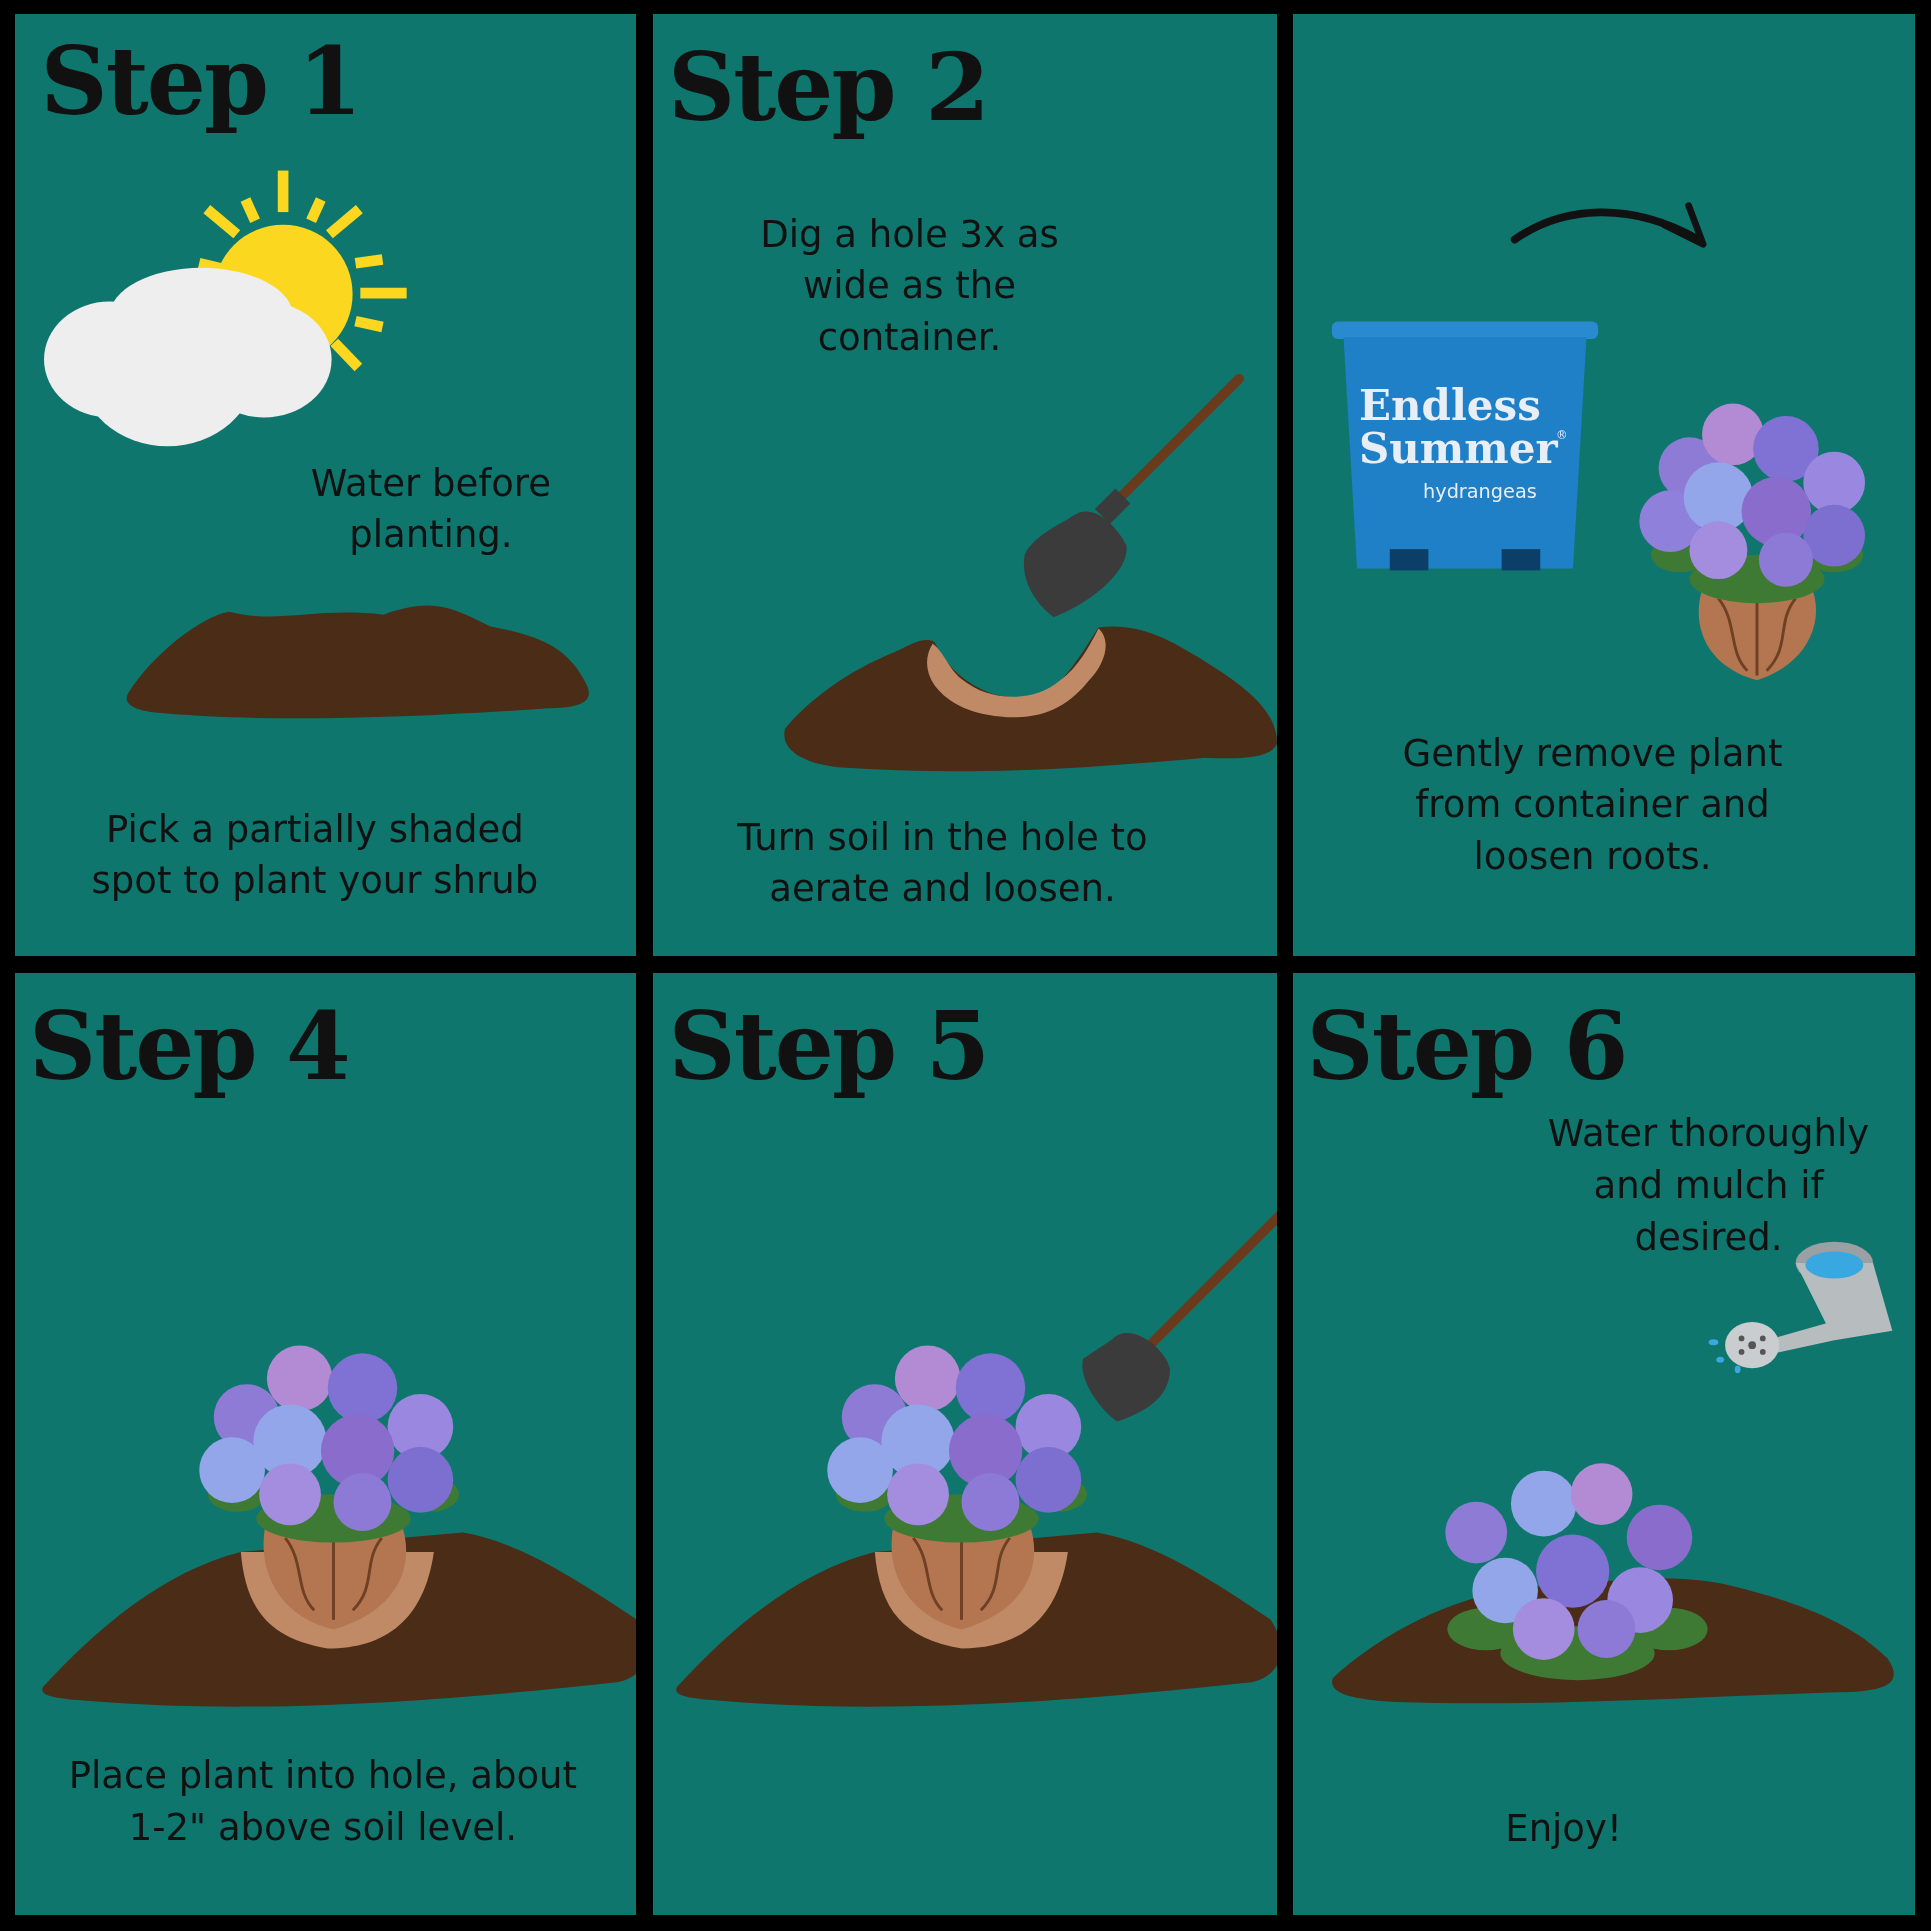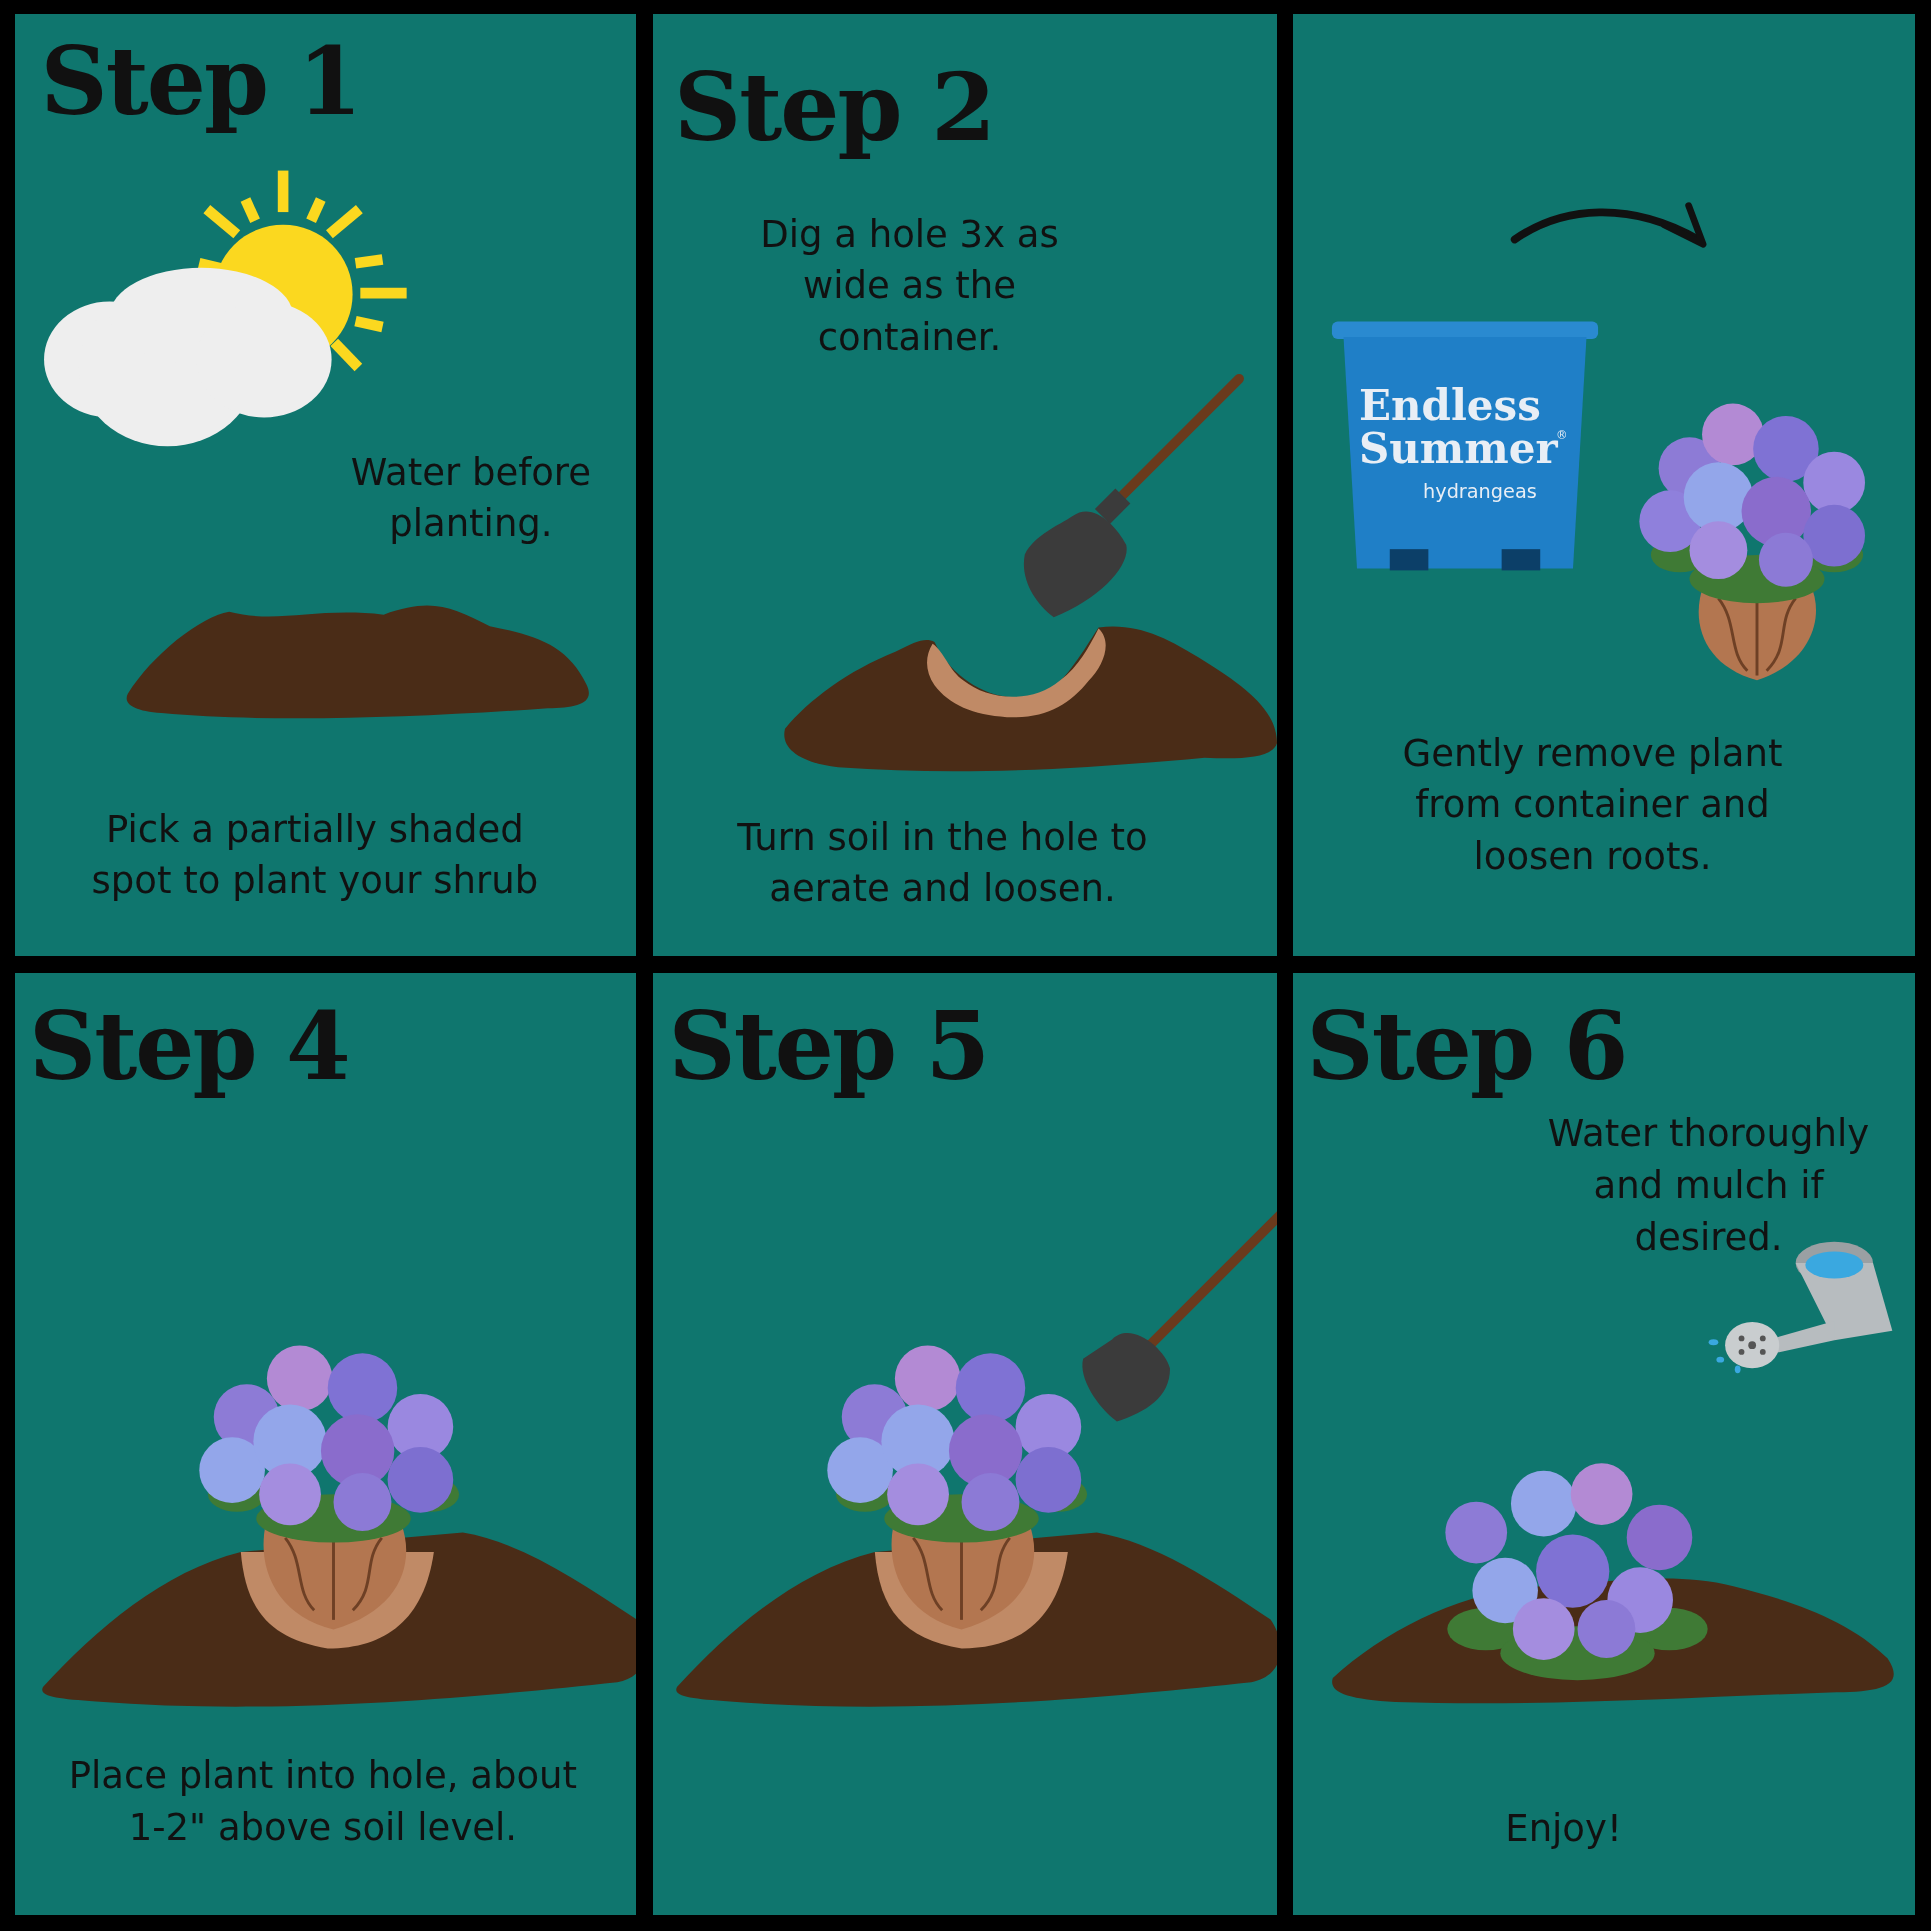--- a/index.html
+++ b/index.html
@@ -32,29 +32,29 @@
     <circle cx="147" cy="140" r="72" fill="#fbd81f"></circle>
   </svg>
   <svg width="309" height="193" style="left:27px;top:249px;" viewBox="0 0 320 200">
     <g fill="#eeeeee">
       <ellipse cx="70" cy="100" rx="68" ry="60"></ellipse>
       <ellipse cx="130" cy="108" rx="92" ry="82"></ellipse>
       <ellipse cx="165" cy="55" rx="95" ry="50"></ellipse>
       <ellipse cx="230" cy="100" rx="70" ry="60"></ellipse>
     </g>
   </svg>
-  <div class="caption" style="left:290px;top:433px;width:251px;margin-left:40px;">Water before planting.</div>
+  <div class="caption" style="left:290px;top:444px;width:251px;">Water before planting.</div>
   <svg width="473" height="126" style="left:108px;top:583px;" viewBox="0 0 490 130">
     <path d="M5 100 C30 60 80 20 110 15 C160 28 200 10 270 18 C320 0 340 10 380 30 C430 40 460 50 480 90 C490 110 470 115 440 115 C300 125 150 130 40 120 C10 118 0 110 5 100 Z" fill="#4a2c17"></path>
   </svg>
   <div class="caption" style="left:68px;top:790px;width:463px;">Pick a partially shaded spot to plant your shrub</div>
 </div>
 
 <div class="panel" style="left:653px;top:13.5px;width:624px;height:942px;">
-  <div class="step-title" style="left:21px;top:27px;margin-top:20px;">Step 2</div>
+  <div class="step-title" style="left:15px;top:27px;">Step 2</div>
   <div class="caption" style="left:97px;top:195px;width:319px;">Dig a hole 3x as wide as the container.</div>
   <svg width="232" height="251" style="left:362px;top:357px;" viewBox="0 0 240 260">
     <line x1="100" y1="140" x2="232" y2="8" stroke="#6a3a1c" stroke-width="10" stroke-linecap="round"></line>
     <rect x="90" y="125" width="22" height="30" fill="#3b3b3b" transform="rotate(45 101 140)"></rect>
     <path d="M60 150 C80 135 105 160 115 180 C120 200 90 235 40 255 C20 240 5 215 10 190 C20 170 45 160 60 150 Z" fill="#3b3b3b"></path>
   </svg>
   <svg width="502" height="164" style="left:127px;top:599px;" viewBox="0 0 520 170">
     <path d="M5 120 C30 90 70 60 120 40 C140 30 150 25 160 30 L165 40 C190 80 240 100 280 80 C300 65 320 30 330 15 C370 10 400 25 440 50 C480 75 515 100 515 135 C510 150 480 152 440 150 C330 160 200 170 60 160 C20 155 0 140 5 120 Z" fill="#4a2c17"></path>
     <path d="M158 32 C170 40 175 60 190 70 C215 90 260 95 290 70 C310 55 320 35 330 16 C345 30 335 55 320 70 C300 95 275 110 235 108 C200 106 175 95 160 75 C150 60 150 45 158 32 Z" fill="#c08a66"></path>
   </svg>

